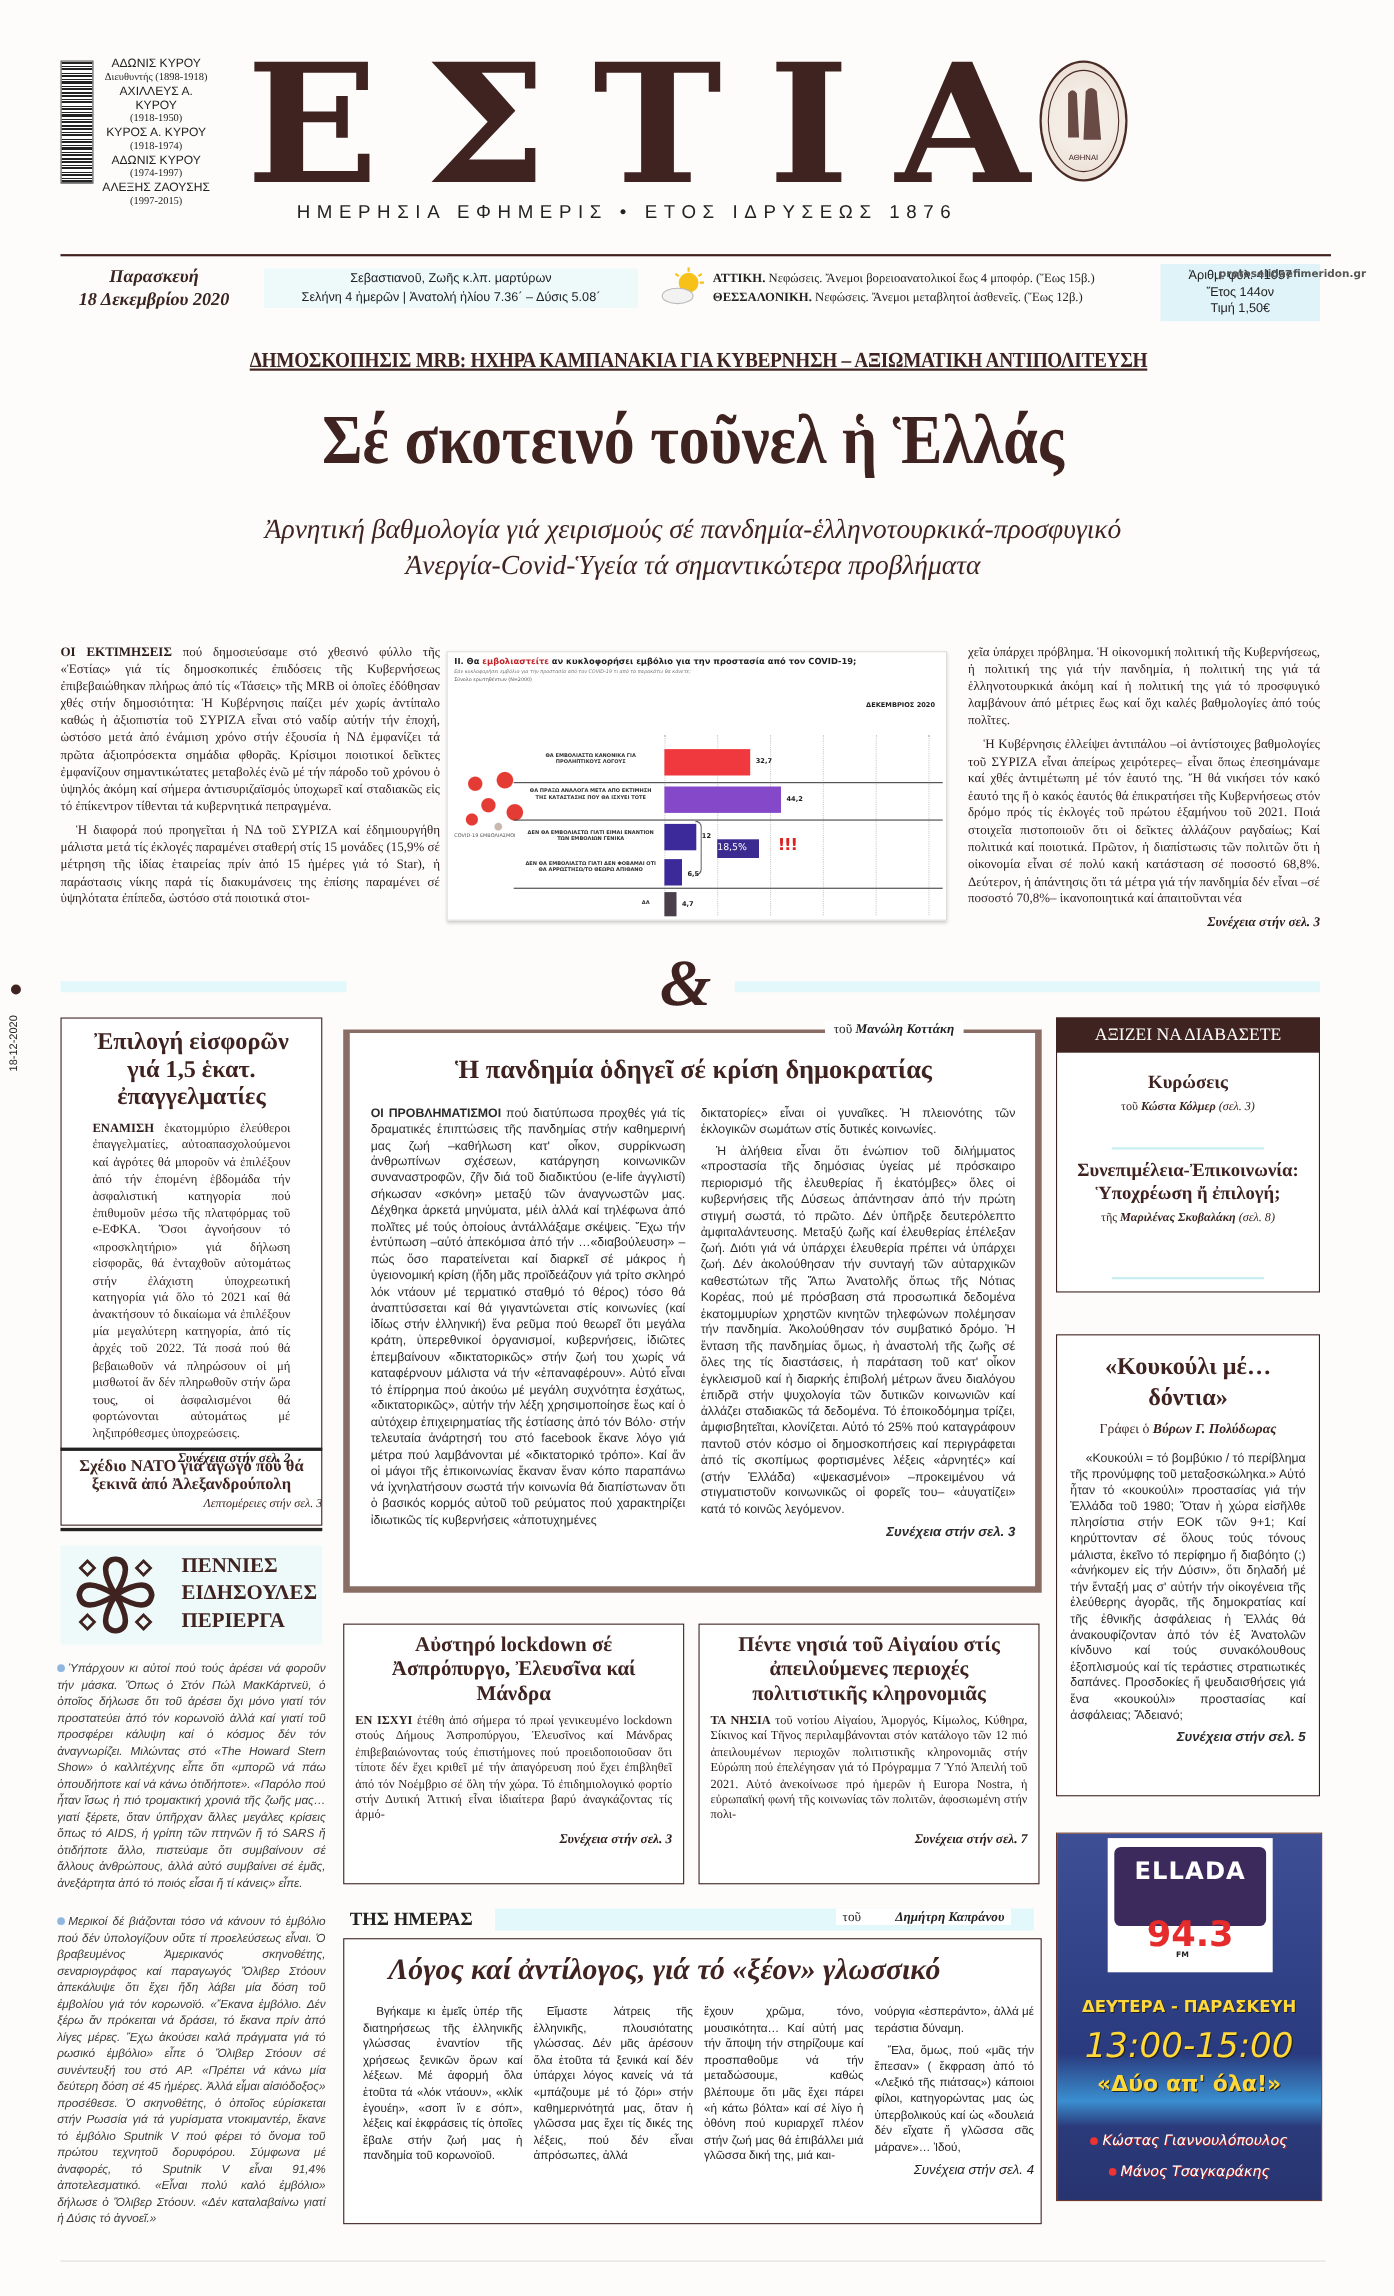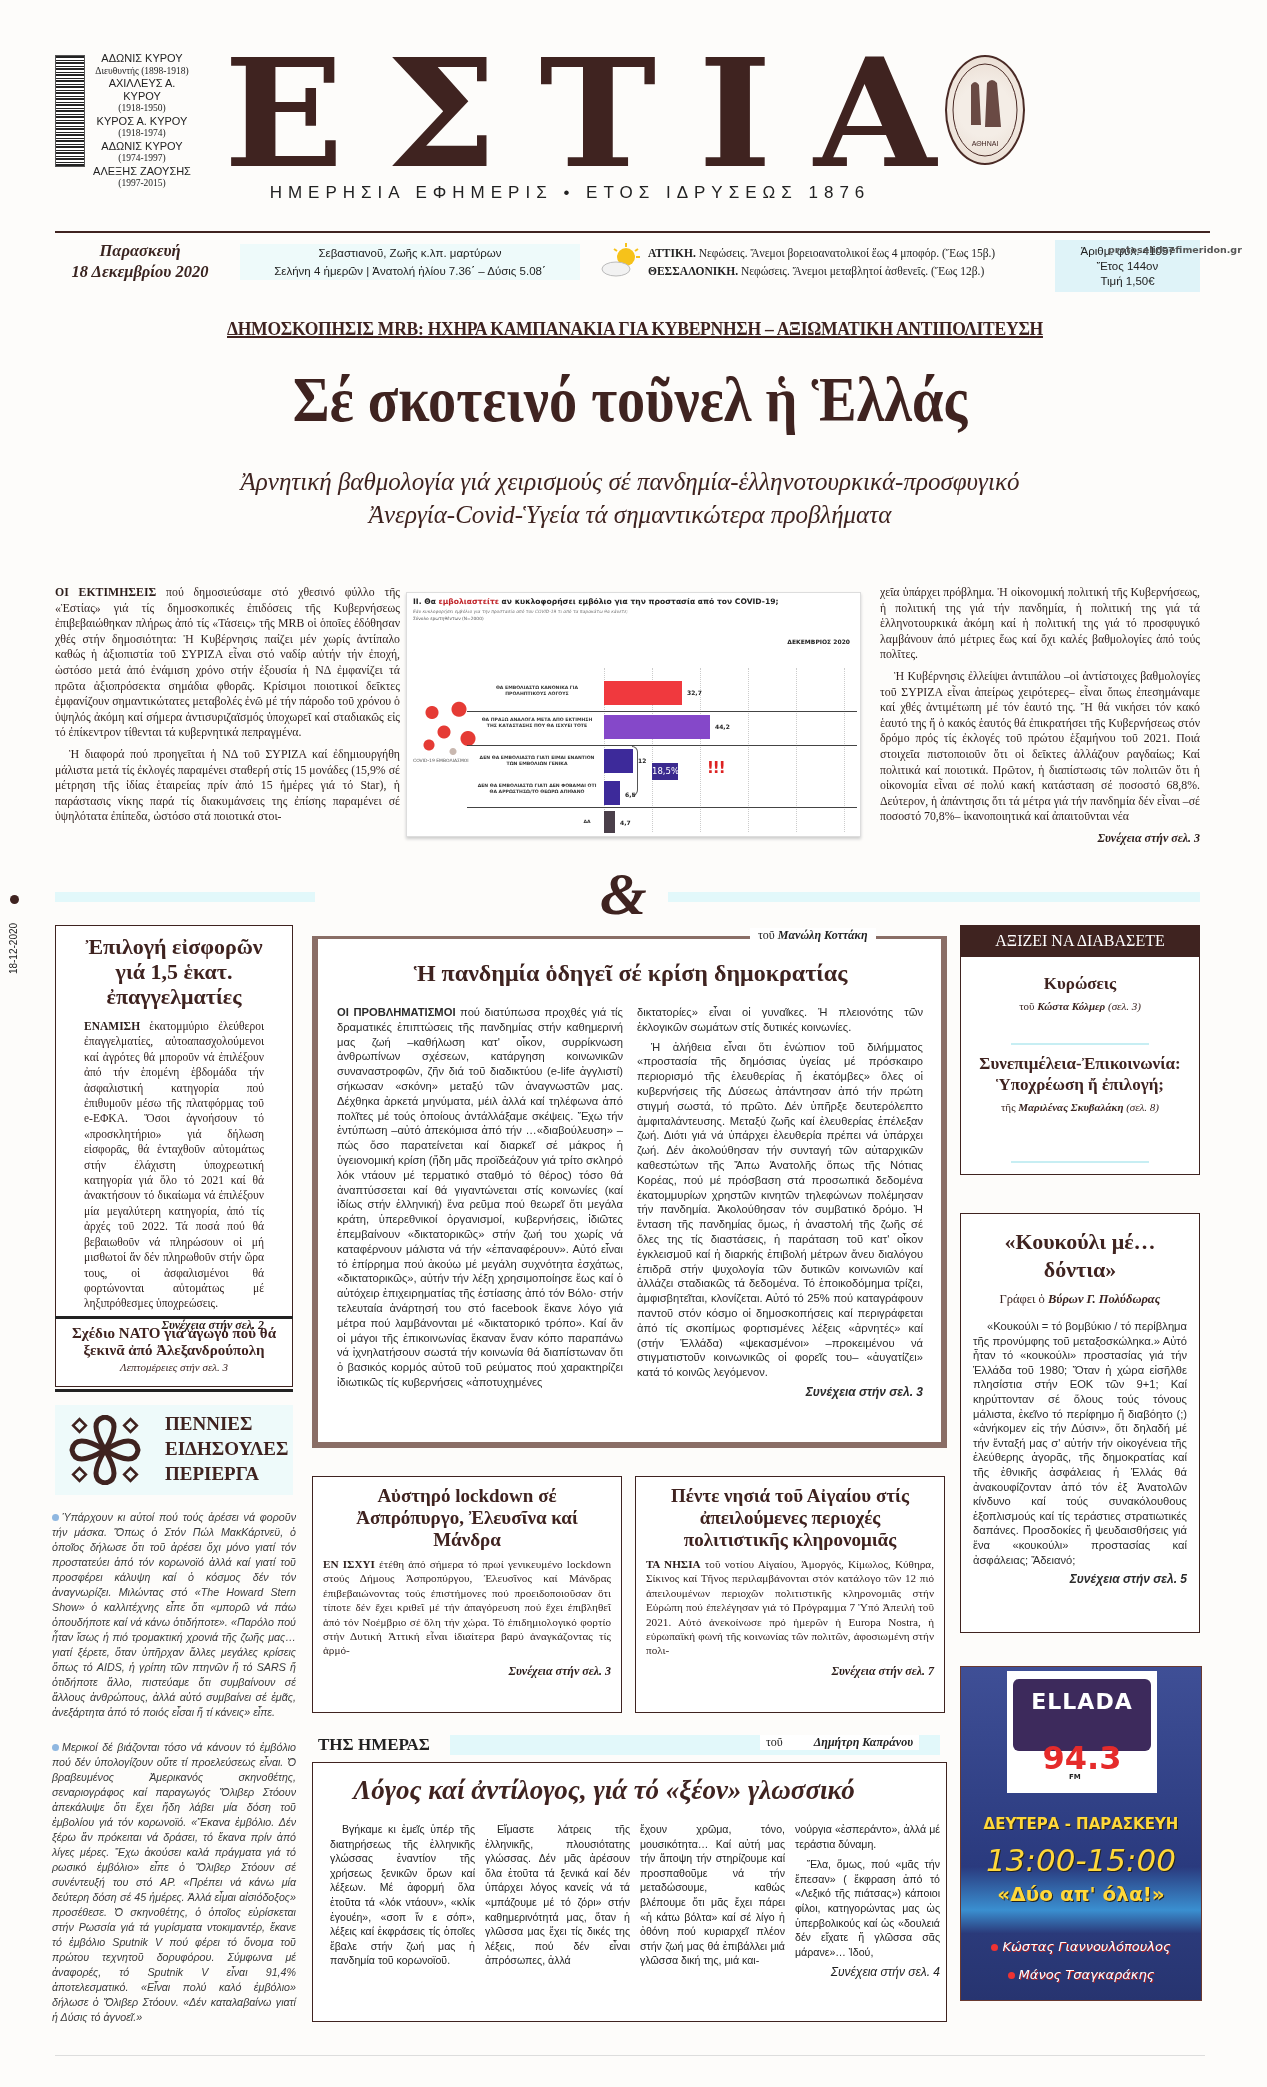--- a/index.html
+++ b/index.html
@@ -42,36 +42,36 @@
   .chart .cm { position: absolute; right: 10px; top: 45px; font-size: 6px; font-weight: bold; color: #222; }
   .chart .virus { position: absolute; left: 10px; top: 100px; width: 60px; height: 65px; background: radial-gradient(circle at 25% 30%, #e53b35 6px, transparent 7px), radial-gradient(circle at 70% 25%, #e53b35 7px, transparent 8px), radial-gradient(circle at 45% 60%, #e53b35 6px, transparent 7px), radial-gradient(circle at 85% 70%, #e53b35 7px, transparent 8px), radial-gradient(circle at 20% 80%, #e53b35 5px, transparent 6px), radial-gradient(circle at 60% 90%, #c9b8b0 3px, transparent 4px); }
   .chart .cov { position: absolute; left: 6px; top: 165px; font-size: 4.5px; color: #555; }
   .chart .row { position: absolute; left: 70px; width: 380px; }
   .chart .lbl { position: absolute; left: 0; width: 120px; text-align: center; font-size: 4.6px; font-weight: bold; color: #333; line-height: 6px; }
   .chart .bar { position: absolute; left: 127px; height: 24px; }
   .chart .val { position: absolute; font-size: 6px; font-weight: bold; color: #222; }
   .chart .grid { position: absolute; top: 75px; bottom: 4px; width: 0; border-left: 1px dotted #ccc; }
   .chart .sep { position: absolute; left: 60px; width: 390px; height: 1px; background: #444; }
   .chart .brace { position: absolute; left: 225px; top: 153px; width: 6px; height: 50px; border: 1px solid #555; border-left: none; border-radius: 0 6px 6px 0; }
-  .chart .callout { position: absolute; left: 245px; top: 170px; width: 26px; height: 17px; background: #3b2a8f; color: #fff; font-size: 8.5px; text-align: left; line-height: 17px; }
+  .chart .callout { position: absolute; left: 245px; top: 170px; width: 38px; height: 17px; background: #3b2a8f; color: #fff; font-size: 8.5px; text-align: left; line-height: 17px; }
   .chart .bang { position: absolute; left: 300px; top: 166px; color: #d22; font-size: 15px; font-weight: bold; letter-spacing: -1px; }
   .amp { left: 600px; top: 860px; font-size: 60px; font-style: italic; font-weight: bold; color: #3f2320; }
   .teal-strip { top: 892px; height: 10px; background: #e2f8fa; }
   
   .datestrip { left: 4px; top: 895px; width: 20px; height: 110px; }
   .datestrip .dot { position: absolute; left: 6px; top: 0; width: 9px; height: 9px; border-radius: 50%; background: #3f2320; }
   .datestrip .dt { position: absolute; left: -36px; top: 48px; width: 90px; transform: rotate(-90deg); font-family: "Liberation Sans", sans-serif; font-size: 10px; color: #222; text-align: center; }
   .box { border: 1.5px solid #3f2320; background: #fff; }
   .lbox { left: 55px; top: 925px; width: 238px; height: 462px; padding: 8px 28px; }
   .box-title { text-align: center; font-weight: bold; color: #3f2320; }
   .lbox .box-title { font-size: 22px; line-height: 25px; margin-bottom: 10px; }
   .nato-rule { left: 55px; top: 1316px; width: 238px; height: 3px; background: #222; }
   .nato { left: 55px; top: 1325px; width: 238px; text-align: center; }
   .nato .t { font-weight: bold; font-size: 15px; line-height: 17px; color: #3f2320; }
-  .nato .s { text-align: center; font-style: italic; font-size: 11px; margin-top: 2px; }
+  .nato .s { text-align: right; font-style: italic; font-size: 11px; margin-top: 2px; }
   .nato-rule2 { left: 55px; top: 1389px; width: 238px; height: 3px; background: #222; }
   .pennies { left: 55px; top: 1405px; width: 238px; height: 90px; background: #eefafa; }
   .pennies .ornament { position: absolute; left: 14px; top: 10px; width: 72px; height: 70px; }
   .pennies .pt { position: absolute; left: 110px; top: 6px; font-weight: bold; font-size: 19px; line-height: 25px; color: #3f2320; }
   .pbody { font-family: "Liberation Sans", sans-serif; font-style: italic; font-size: 10.7px; line-height: 15px; text-align: justify; color: #3a3a3a; }
   .pbody .bullet { display: inline-block; width: 7px; height: 7px; border-radius: 50%; background: #8fb7e0; margin-right: 3px; }
   .p1 { left: 52px; top: 1510px; width: 244px; }
   .p2 { left: 52px; top: 1740px; width: 244px; }
   
   .cbox { left: 312px; top: 936px; width: 635px; height: 512px; border: 6px solid #8a6e66; background: #fff; border-top-width: 3px; }

